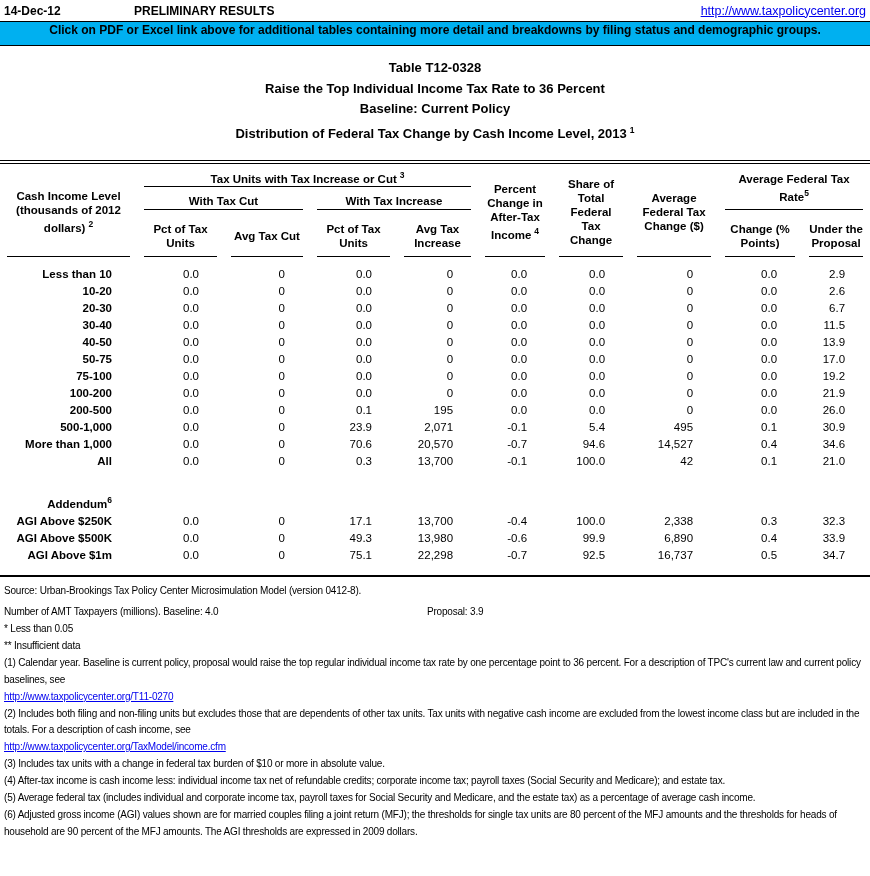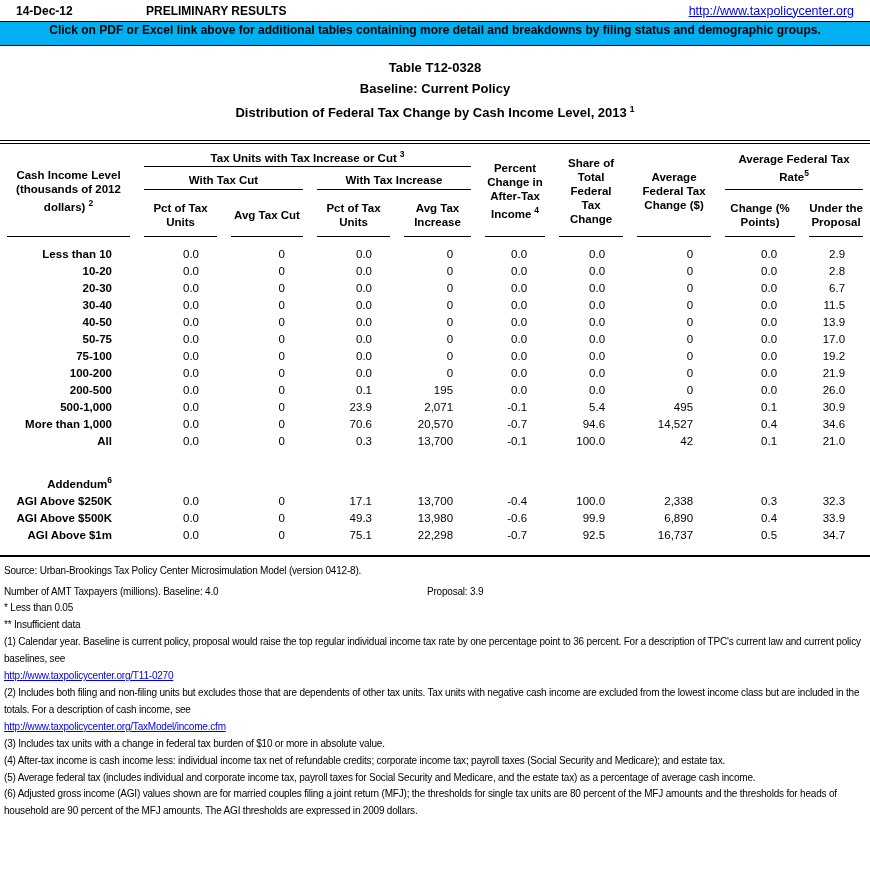--- a/index.html
+++ b/index.html
@@ -1,20 +1,20 @@
 <!DOCTYPE html>
 <html><head>
 <meta charset="utf-8">
 <style>
   * { margin:0; padding:0; box-sizing:border-box; }
   html,body { width:870px; height:876px; background:#fff; color:#000;
     font-family:"Liberation Sans",sans-serif; overflow:hidden; }
 
   
-  .topbar { display:flex; align-items:center; height:21px; padding:0 16px;
+  .topbar { display:flex; align-items:center; height:21px; padding:0 4px;
     font-size:12px; font-weight:bold; }
   .topbar .date { width:130px; }
   .topbar .status { flex:1; text-align:left; }
   .topbar a { font-weight:normal; color:#0000EE; text-decoration:underline; font-size:12.5px; }
 
   
   .banner { height:25px; background:#00B0F0; border-top:1px solid #000;
     border-bottom:1px solid #000; text-align:center; font-weight:bold;
     font-size:12px; line-height:17px; }
 
@@ -58,20 +58,21 @@
 <div class="topbar">
   <span class="date">14-Dec-12</span>
   <span class="status">PRELIMINARY RESULTS</span>
   <a href="#">http://www.taxpolicycenter.org</a>
 </div>
 
 <div class="banner">Click on PDF or Excel link above for additional tables containing more detail and breakdowns by filing status and demographic groups.</div>
 
 <div class="titleblock">
   <div>Table T12-0328</div>
+  <div>Raise the Top Individual Income Tax Rate to 36 Percent</div>
   <div>Baseline: Current Policy</div>
   <div><span>Distribution of Federal Tax Change by Cash Income Level, 2013</span><sup class="gap">1</sup></div>
 </div>
 
 <table class="datatable">
   <colgroup>
     <col style="width:137px">
       <col style="width:87px">
       <col style="width:86px">
     <col style="width:87px">
@@ -140,21 +141,21 @@
       <tr>
         <td class="lbl">10-20</td>
         <td>0.0</td>
         <td>0</td>
         <td>0.0</td>
         <td>0</td>
         <td>0.0</td>
         <td>0.0</td>
         <td>0</td>
         <td>0.0</td>
-        <td>2.8</td>
+        <td>2.6</td>
       </tr>
       <tr>
         <td class="lbl">20-30</td>
         <td>0.0</td>
         <td>0</td>
         <td>0.0</td>
         <td>0</td>
         <td>0.0</td>
         <td>0.0</td>
         <td>0</td>

